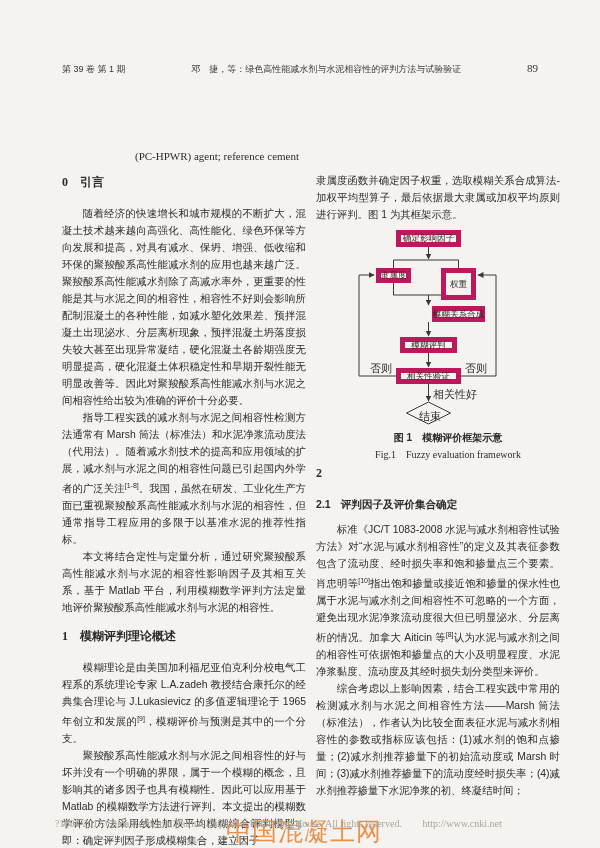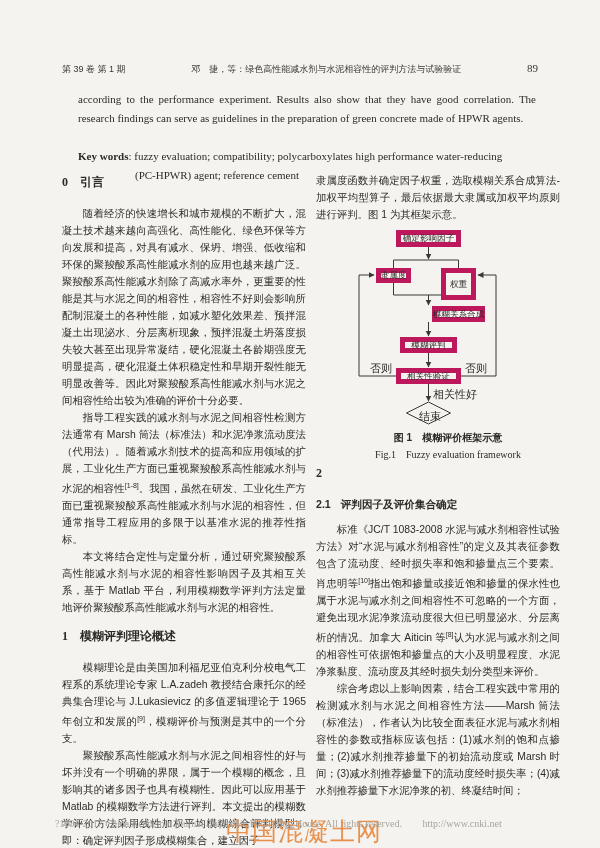--- a/index.html
+++ b/index.html
@@ -47,35 +47,33 @@
 <body>
 
 <div id="page">
 
   <div class="hdr">
     <span class="issue">第 39 卷 第 1 期</span>
     <span class="running">邓　捷，等：绿色高性能减水剂与水泥相容性的评判方法与试验验证</span>
     <span class="pageno">89</span>
   </div>
 
-  <div class="eng">according to the performance experiment. Results also show that they have good correlation. The research findings can serve as guidelines in the preparation of green concrete made of HPWR agents.</div>
   <div class="kw">
-    <span><b>Key words</b><span>: fuzzy evaluation; compatibility; polycarboxylates high performance water-reducing</span></span>
     <span class="kw2">(PC-HPWR) agent; reference cement</span>
   </div>
 
   <div class="cols">
 
     <div class="col">
       <div class="h1">
         <span class="num">0</span>
         <span>引言</span>
       </div>
       <p>随着经济的快速增长和城市规模的不断扩大，混凝土技术越来越向高强化、高性能化、绿色环保等方向发展和提高，对具有减水、保坍、增强、低收缩和环保的聚羧酸系高性能减水剂的应用也越来越广泛。聚羧酸系高性能减水剂除了高减水率外，更重要的性能是其与水泥之间的相容性，相容性不好则会影响所配制混凝土的各种性能，如减水塑化效果差、预拌混凝土出现泌水、分层离析现象，预拌混凝土坍落度损失较大甚至出现异常凝结，硬化混凝土各龄期强度无明显提高，硬化混凝土体积稳定性和早期开裂性能无明显改善等。因此对聚羧酸系高性能减水剂与水泥之间相容性给出较为准确的评价十分必要。</p>
-      <p><span>指导工程实践的减水剂与水泥之间相容性检测方法通常有 Marsh 筒法（标准法）和水泥净浆流动度法（代用法）。随着减水剂技术的提高和应用领域的扩展，工业化生产方面已重视聚羧酸系高性能减水剂与水泥的相容性</span><sup class="cite">[1-8]</sup><span>。我国，虽然在研发、工业化生产方面已重视聚羧酸系高性能减水剂与水泥的相容性，但通常指导工程应用的多限于以基准水泥的推荐性指标。</span></p>
+      <p><span>指导工程实践的减水剂与水泥之间相容性检测方法通常有 Marsh 筒法（标准法）和水泥净浆流动度法（代用法）。随着减水剂技术的提高和应用领域的扩展，减水剂与水泥之间的相容性问题已引起国内外学者的广泛关注</span><sup class="cite">[1-8]</sup><span>。我国，虽然在研发、工业化生产方面已重视聚羧酸系高性能减水剂与水泥的相容性，但通常指导工程应用的多限于以基准水泥的推荐性指标。</span></p>
       <p>本文将结合定性与定量分析，通过研究聚羧酸系高性能减水剂与水泥的相容性影响因子及其相互关系，基于 Matlab 平台，利用模糊数学评判方法定量地评价聚羧酸系高性能减水剂与水泥的相容性。</p>
 
       <div class="h1 mt">
         <span class="num">1</span>
         <span>模糊评判理论概述</span>
       </div>
       <p><span>模糊理论是由美国加利福尼亚伯克利分校电气工程系的系统理论专家 L.A.zadeh 教授结合康托尔的经典集合理论与 J.Lukasievicz 的多值逻辑理论于 1965 年创立和发展的</span><sup class="cite">[9]</sup><span>，模糊评价与预测是其中的一个分支。</span></p>
       <p>聚羧酸系高性能减水剂与水泥之间相容性的好与坏并没有一个明确的界限，属于一个模糊的概念，且影响其的诸多因子也具有模糊性。因此可以应用基于 Matlab 的模糊数学方法进行评判。本文提出的模糊数学评价方法采用线性加权平均模糊综合评判模型，即：确定评判因子形成模糊集合，建立因子</p>
     </div>
 

